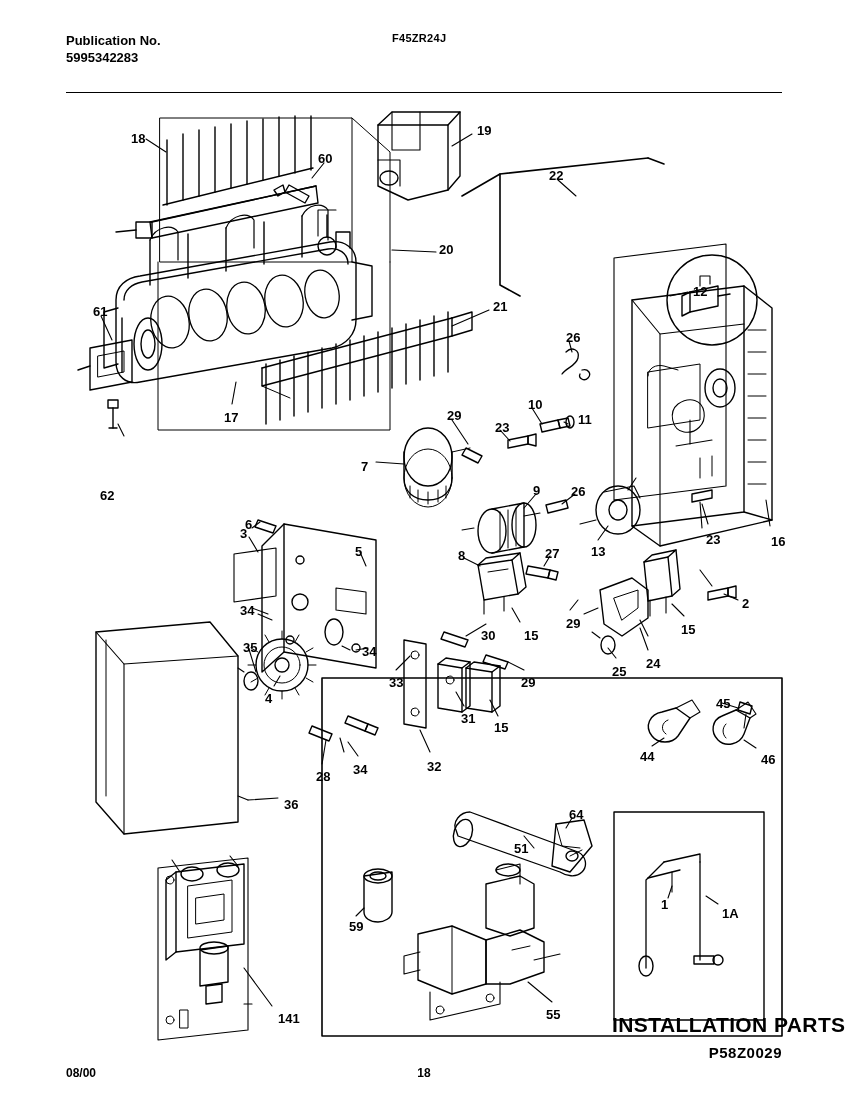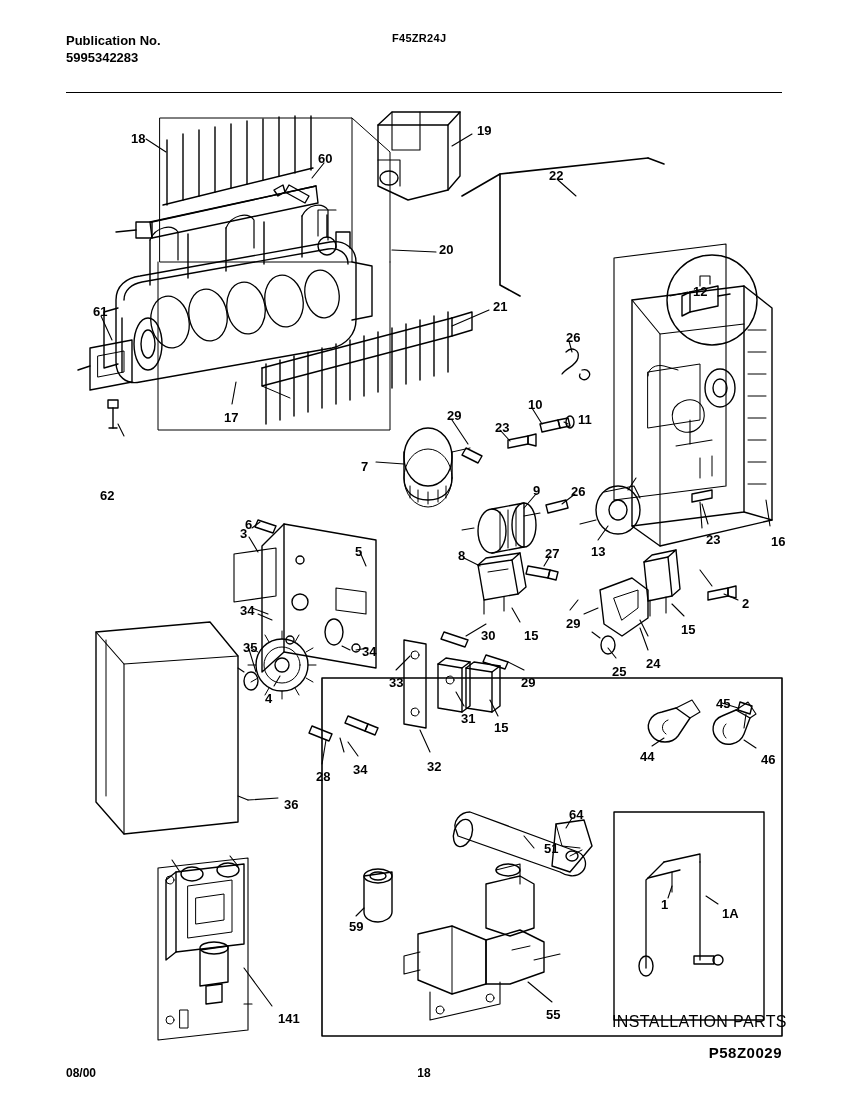--- a/index.html
+++ b/index.html
@@ -95,22 +95,22 @@
 
   .callout {
     position: absolute;
     font-size: 13px;
     font-weight: bold;
     white-space: nowrap;
     line-height: 13px;
   }
   .boxlabel {
     position: absolute;
-    font-size: 16px;
-    font-weight: normal;
+    font-size: 21px;
+    font-weight: bold;
     letter-spacing: 0.4px;
     white-space: nowrap;
   }
 </style>
 </head>
 <body>
 
 <div class="page">
 
   <div class="pub-block">
@@ -571,21 +571,21 @@
       <div class="callout" style="left: 716px; top: 697px;">45</div>
       <div class="callout" style="left: 461px; top: 712px;">31</div>
       <div class="callout" style="left: 494px; top: 721px;">15</div>
       <div class="callout" style="left: 427px; top: 760px;">32</div>
       <div class="callout" style="left: 316px; top: 770px;">28</div>
       <div class="callout" style="left: 353px; top: 763px;">34</div>
       <div class="callout" style="left: 640px; top: 750px;">44</div>
       <div class="callout" style="left: 761px; top: 753px;">46</div>
       <div class="callout" style="left: 284px; top: 798px;">36</div>
       <div class="callout" style="left: 569px; top: 808px;">64</div>
-      <div class="callout" style="left: 544px; top: 842px;">51</div>
+      <div class="callout" style="left: 514px; top: 842px;">51</div>
       <div class="callout" style="left: 661px; top: 898px;">1</div>
       <div class="callout" style="left: 722px; top: 907px;">1A</div>
       <div class="callout" style="left: 349px; top: 920px;">59</div>
       <div class="callout" style="left: 546px; top: 1008px;">55</div>
       <div class="callout" style="left: 264px; top: 1012px; margin-left: 14px;">141</div>
     </div>
 
   <div class="boxlabel" style="left:612px; top:1013px;">INSTALLATION PARTS</div>
 
   <div class="foot-date">08/00</div>

